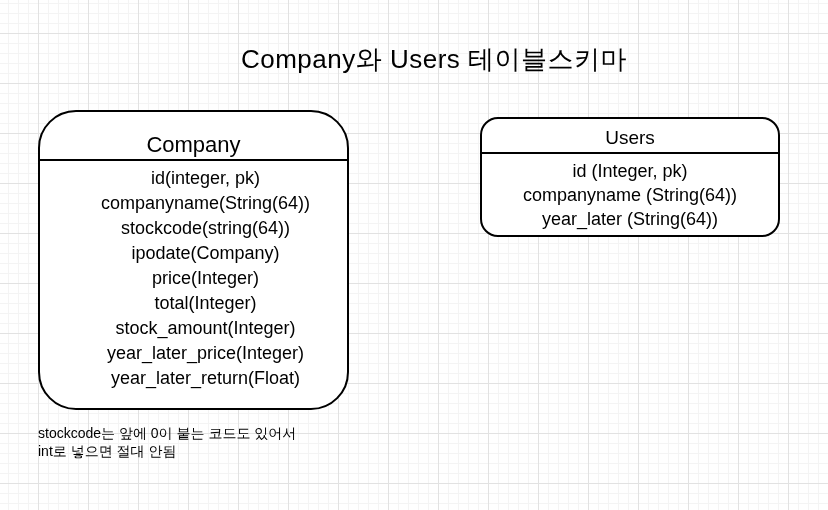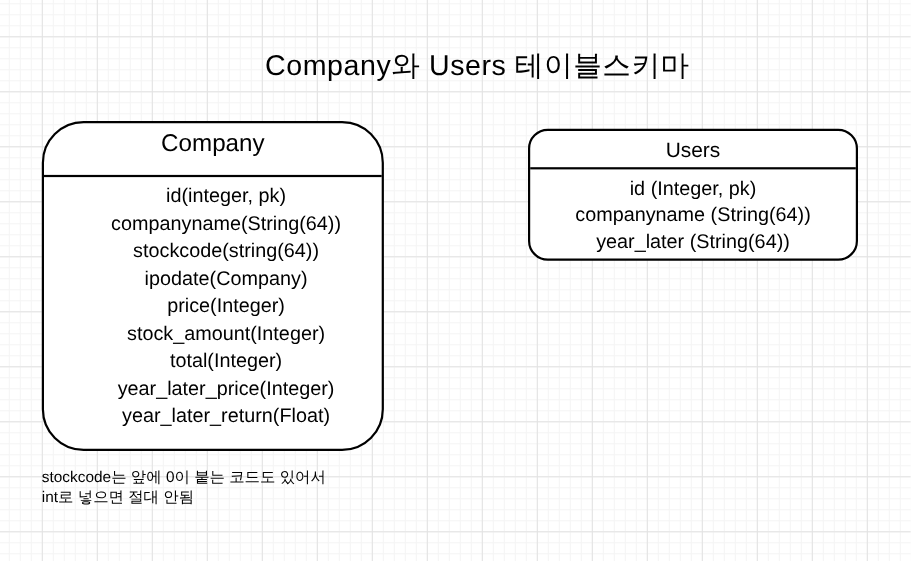--- a/index.html
+++ b/index.html
@@ -61,21 +61,21 @@
   .t-header {
     display: flex;
     align-items: flex-end;
     justify-content: center;
     border-bottom: 2px solid #000000;
     box-sizing: border-box;
   }
   .table-company .t-header {
     height: 49px;
     font-size: 22px;
-    padding-bottom: 16px;
+    padding-bottom: 1px;
   }
   .table-users .t-header {
     height: 35px;
     font-size: 19px;
     padding-bottom: 3px;
   }
   .t-fields {
     box-sizing: border-box;
   }
   .table-company .t-fields {
@@ -113,22 +113,22 @@
   <div class="title">Company와 Users 테이블스키마</div>
 
   <div class="table table-company">
     <div class="t-header">Company</div>
     <div class="t-fields">
       <div class="field">id(integer, pk)</div>
       <div class="field">companyname(String(64))</div>
       <div class="field">stockcode(string(64))</div>
       <div class="field">ipodate(Company)</div>
       <div class="field">price(Integer)</div>
+      <div class="field">total(Integer)</div>
       <div class="field">stock_amount(Integer)</div>
-      <div class="field">total(Integer)</div>
       <div class="field">year_later_price(Integer)</div>
       <div class="field">year_later_return(Float)</div>
     </div>
   </div>
 
   <div class="table table-users">
     <div class="t-header">Users</div>
     <div class="t-fields">
       <div class="field">id (Integer, pk)</div>
       <div class="field">companyname (String(64))</div>

